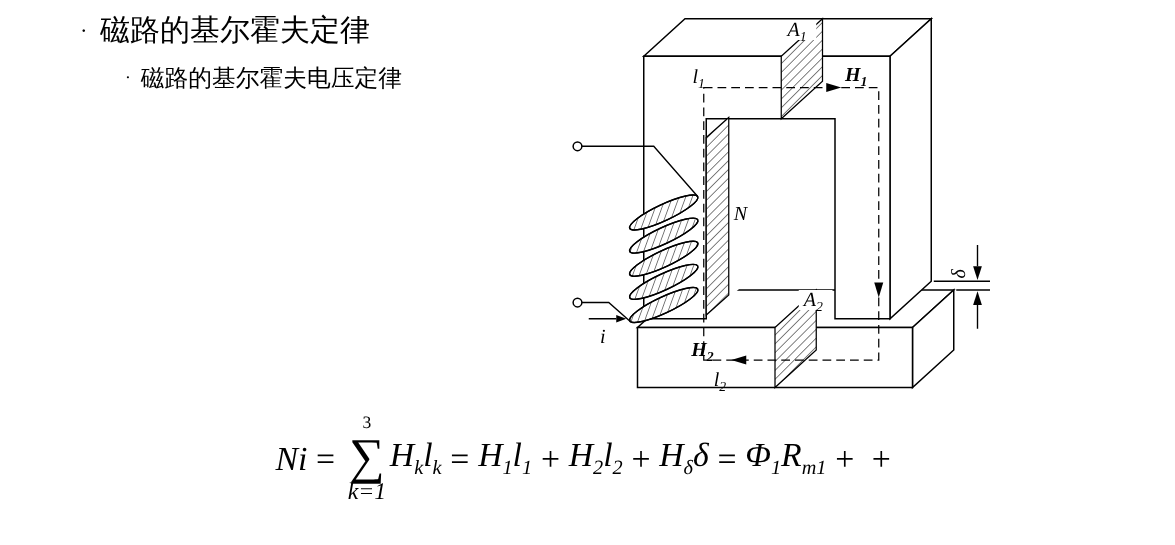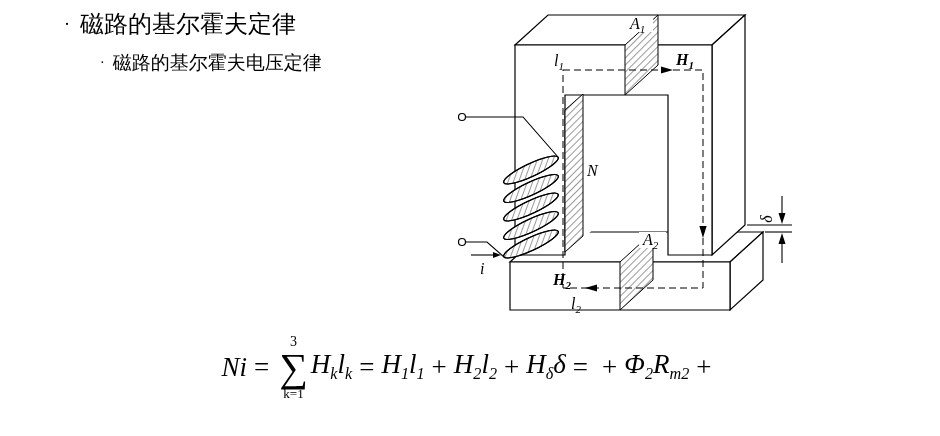--- a/index.html
+++ b/index.html
@@ -16,21 +16,21 @@
   .formula{position:absolute;left:0;top:324px;width:940px;height:86px;
            display:flex;align-items:center;justify-content:center;
            font-family:"Liberation Serif",serif;font-size:27px;font-style:italic;}
   .formula .op{font-style:normal;margin:0 7px;}
   .formula sub{font-size:60%;}
   .formula .term{white-space:nowrap;}
   .sum{display:inline-flex;flex-direction:column;align-items:center;font-style:normal;
        line-height:1;margin:0 3px;}
   .sum .up{font-size:14px;}
   .sum .sg{font-size:40px;line-height:0.95;}
-  .sum .lo{font-size:13px;}
+  .sum .lo{font-size:19px;font-style:italic;}
 
   
   .o{fill:#fff;stroke:#000;stroke-width:1.2;}
   .h{fill:url(#hatch);stroke:#000;stroke-width:1;}
   .w{fill:#fff;stroke:none;}
   .d{fill:none;stroke:#000;stroke-width:1;stroke-dasharray:7 4;}
   .s{fill:none;stroke:#000;stroke-width:1.1;}
   .ah{fill:#000;stroke:none;}
   .lbl{font-family:"Liberation Serif",serif;font-style:italic;font-size:16px;fill:#000;}
   .lblb{font-family:"Liberation Serif",serif;font-style:italic;font-weight:bold;font-size:16px;fill:#000;}
@@ -145,18 +145,18 @@
       <span class="lo">k=1</span>
     </span>
     <span class="term"><span>H</span><sub>k</sub><span>l</span><sub>k</sub></span>
     <span class="op">=</span>
     <span class="term"><span>H</span><sub>1</sub><span>l</span><sub>1</sub></span>
     <span class="op">+</span>
     <span class="term"><span>H</span><sub>2</sub><span>l</span><sub>2</sub></span>
     <span class="op">+</span>
     <span class="term"><span>H</span><sub>δ</sub><span>δ</span><sub></sub></span>
     <span class="op">=</span>
+    <span class="term"><span>Φ</span><sub>1</sub><span>R</span><sub>m1</sub></span>
     <span class="op">+</span>
-    <span class="term"><span>Φ</span><sub>2</sub><span>R</span><sub>m2</sub></span>
     <span class="op">+</span>
   </div>
 
 </div>
 
 </body></html>

